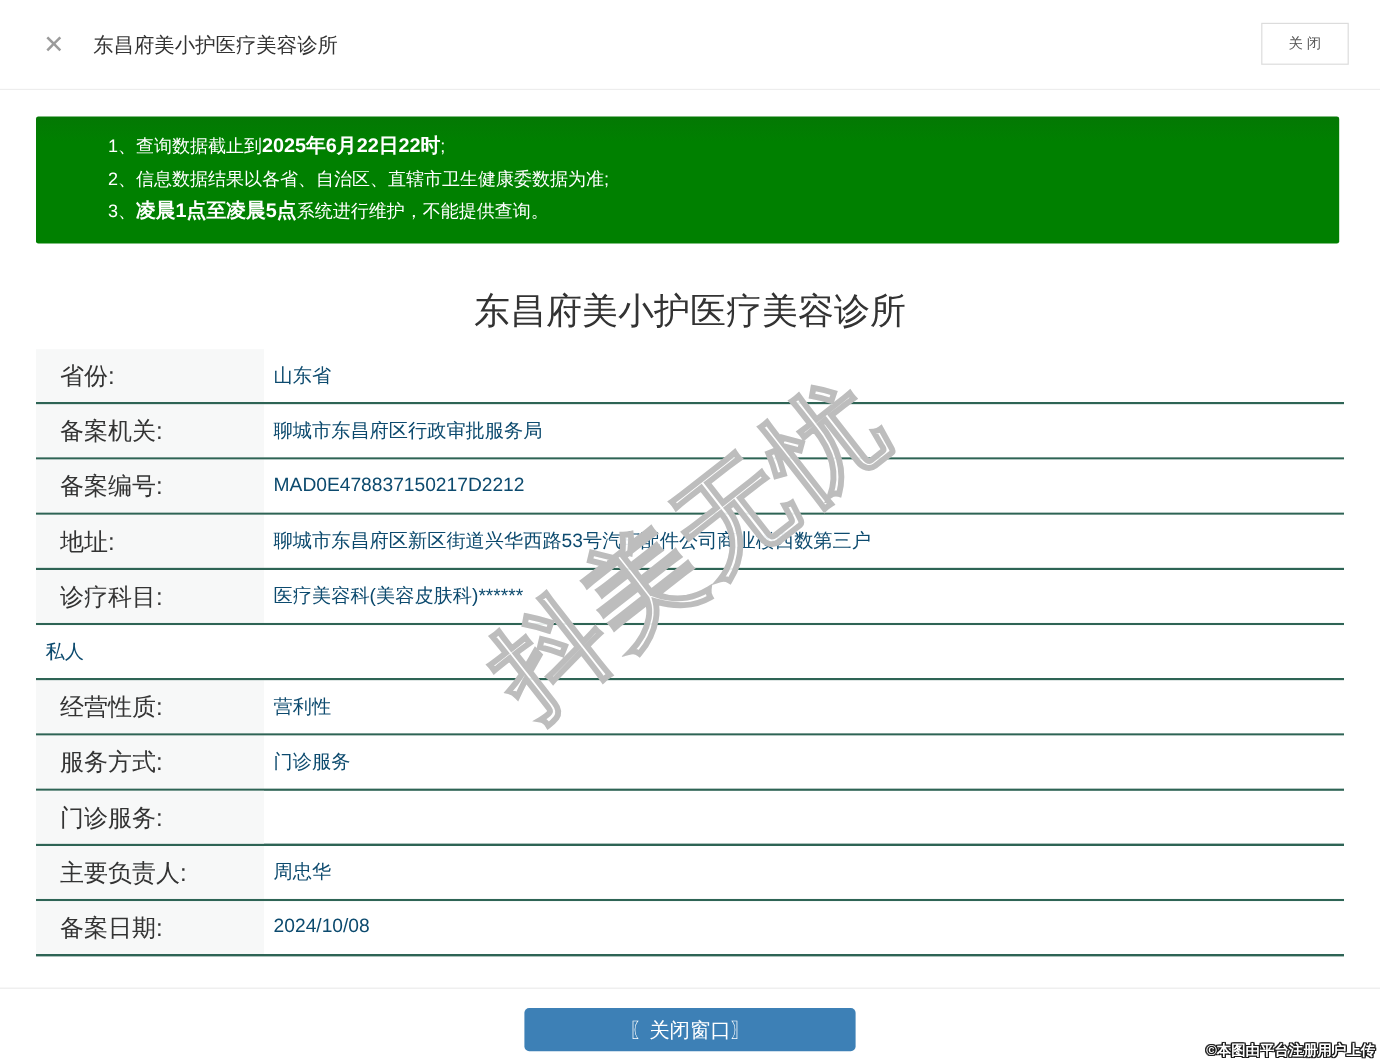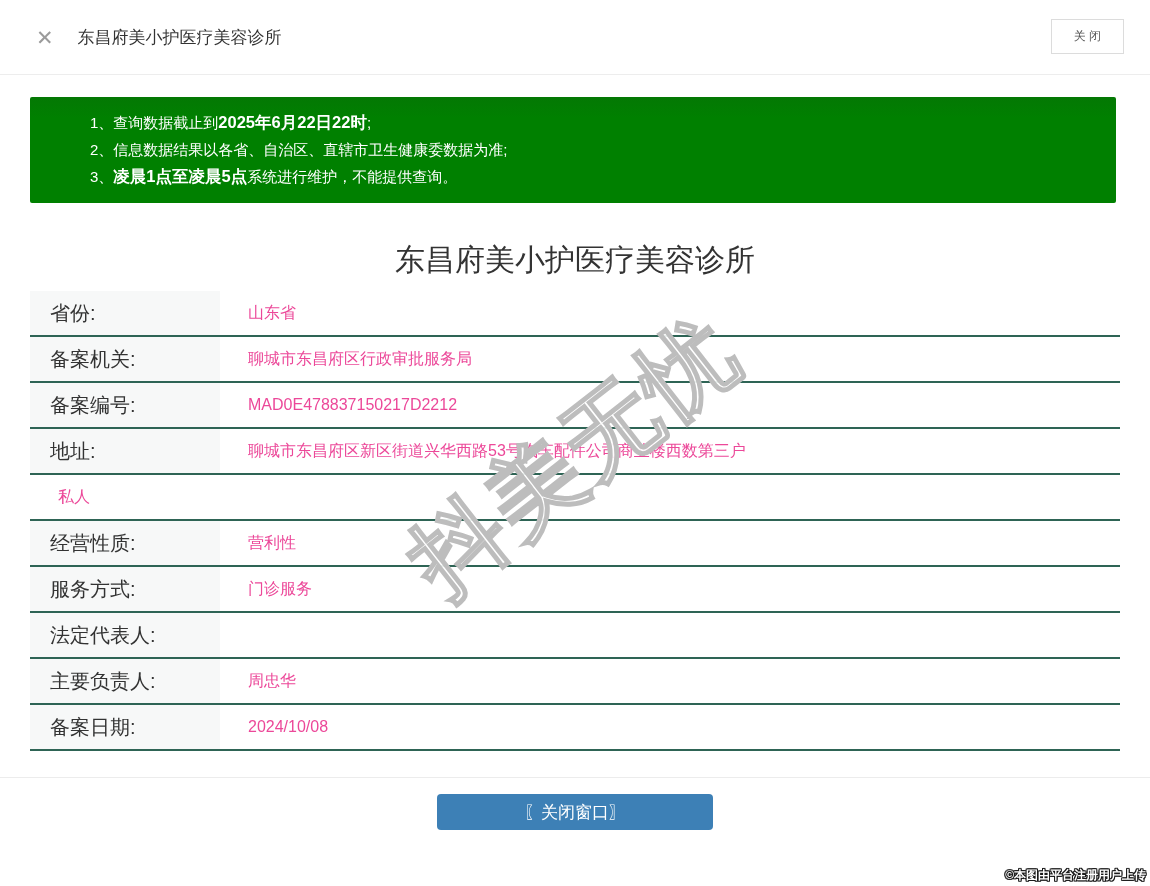--- a/index.html
+++ b/index.html
@@ -92,23 +92,22 @@
     padding-left: 20px;
     font-size: 20px;
     color: #333;
   }
   .info-value {
     flex: 1;
     display: flex;
     align-items: center;
     padding-left: 8px;
     font-size: 16px;
-    color: #ec4899;
+    color: #0c4a6e;
     background: #fff;
-    margin-left: 20px;
   }
 
   
   .bottom-divider {
     margin-top: 26px;
     border-top: 1px solid #ececec;
     width: 100%;
     height: 0;
   }
   .button-row {
@@ -191,32 +190,36 @@
     </div>
     <div class="info-row">
       <div class="info-label">备案编号:</div>
       <div class="info-value">MAD0E478837150217D2212</div>
     </div>
     <div class="info-row">
       <div class="info-label">地址:</div>
       <div class="info-value">聊城市东昌府区新区街道兴华西路53号汽车配件公司商业楼西数第三户</div>
     </div>
     <div class="info-row">
+      <div class="info-label">诊疗科目:</div>
+      <div class="info-value">医疗美容科(美容皮肤科)******</div>
+    </div>
+    <div class="info-row">
       <div class="info-value">私人</div>
     </div>
     <div class="info-row">
       <div class="info-label">经营性质:</div>
       <div class="info-value">营利性</div>
     </div>
     <div class="info-row">
       <div class="info-label">服务方式:</div>
       <div class="info-value">门诊服务</div>
     </div>
     <div class="info-row">
-      <div class="info-label">法定代表人:</div>
+      <div class="info-label">门诊服务:</div>
     </div>
     <div class="info-row">
       <div class="info-label">主要负责人:</div>
       <div class="info-value">周忠华</div>
     </div>
     <div class="info-row">
       <div class="info-label">备案日期:</div>
       <div class="info-value">2024/10/08</div>
     </div>
   </div>

